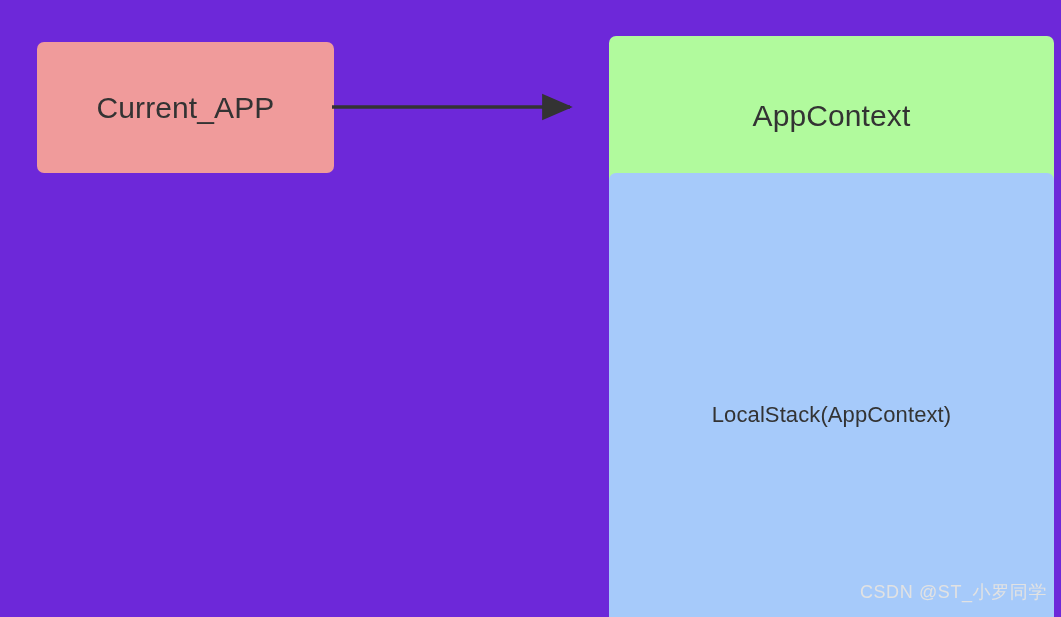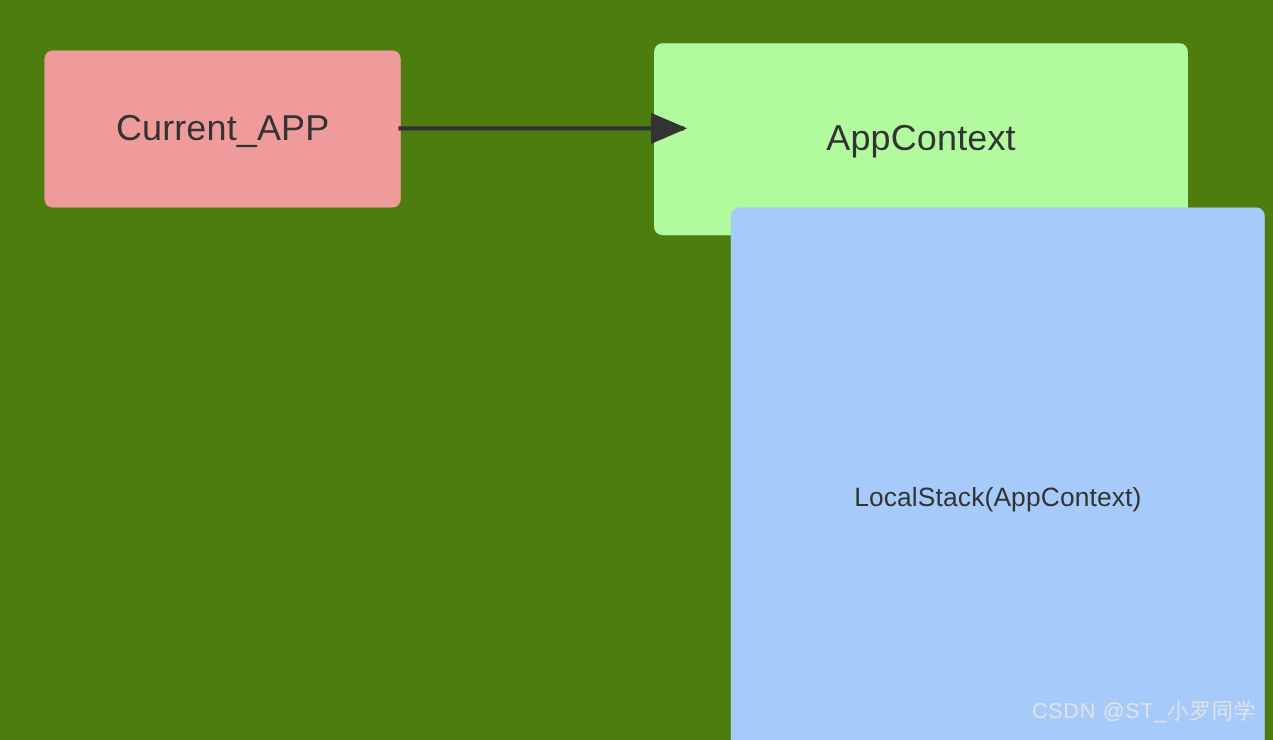--- a/index.html
+++ b/index.html
@@ -7,21 +7,21 @@
     padding: 0;
     background: #ffffff;
   }
   body {
     font-family: "Liberation Sans", "DejaVu Sans", sans-serif;
   }
   #canvas {
     position: relative;
     width: 1061px;
     height: 617px;
-    background: #4d7c0f;
+    background: #6d28d9;
     overflow: hidden;
   }
 
   .node {
     position: absolute;
     display: flex;
     align-items: center;
     justify-content: center;
     box-sizing: border-box;
     color: #333333;
@@ -36,21 +36,21 @@
     top: 42px;
     width: 297px;
     height: 131px;
     background: #F09B9B;
     border-radius: 7px;
     font-size: 30px;
   }
 
   
   #node-appcontext {
-    left: 545px;
+    left: 609px;
     top: 36px;
     width: 445px;
     height: 160px;
     background: #B1FA9D;
     border-radius: 7px;
     font-size: 30px;
   }
 
   
   #node-localstack {

